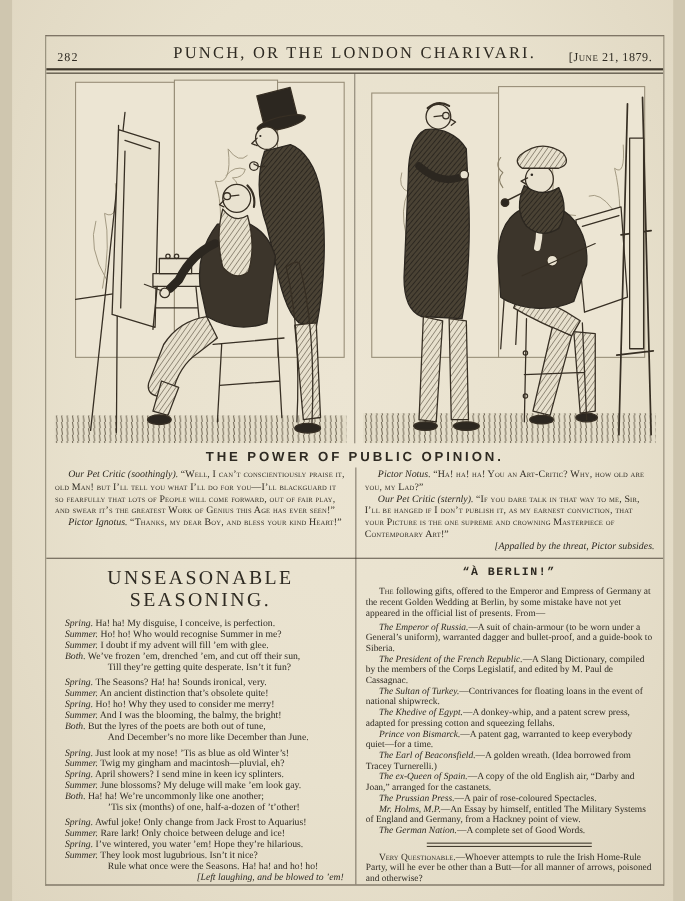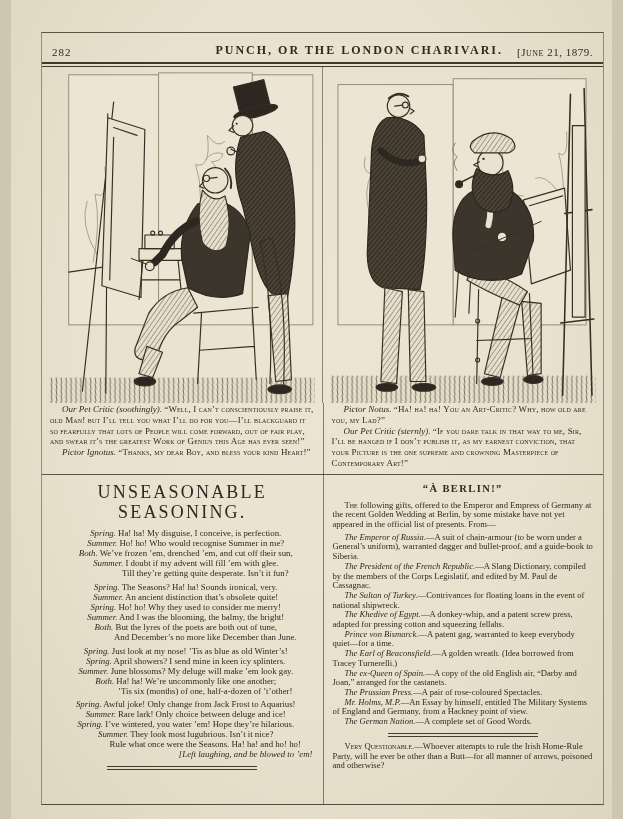--- a/index.html
+++ b/index.html
@@ -17,21 +17,21 @@
     position:absolute;left:30px;top:32px;width:561px;height:771px;
     border:1px solid rgba(70,60,45,.5);
     border-top-color:rgba(60,50,38,.8);
     border-bottom-color:rgba(60,50,38,.85);
     display:flex;flex-direction:column;
     overflow:hidden;
   }
   
   .header{height:22px;display:flex;align-items:flex-end;padding:3px 10px 2px;}
   .pagenum{width:90px;font-size:11px;letter-spacing:1px;}
-  .masthead{flex:1;text-align:right;font-size:12px;font-weight:bold;letter-spacing:2px;}
+  .masthead{flex:1;text-align:center;font-size:15px;font-weight:normal;letter-spacing:2px;}
   .issuedate{width:90px;text-align:right;font-size:11px;font-variant:small-caps;letter-spacing:.5px;}
   .double-rule{border-top:2px solid #3f382c;border-bottom:1px solid #3f382c;height:2px;margin:2px 0 0;}
   
   .cartoons{height:336px;display:flex;position:relative;}
   .panel{flex:1;height:100%;overflow:hidden;}
   .panel-divider{width:1px;background:rgba(60,52,40,.55);}
   .caption{
     text-align:center;
     font-family:"Liberation Sans","DejaVu Sans",sans-serif;
     font-weight:bold;font-size:12px;letter-spacing:2.6px;
@@ -44,23 +44,23 @@
   .dia-col{flex:1;font-size:9px;line-height:1.2;}
   .dpara{margin:0;text-indent:12px;}
   .dspeaker{font-style:italic;}
   .dspeech{font-variant:small-caps;letter-spacing:.15px;}
   .dstage{margin:0;text-align:right;font-style:italic;}
   .section-rule{border:none;border-top:1px solid rgba(55,47,36,.8);margin:2px 0 0;}
   .articles{flex:1;min-height:0;display:flex;overflow:hidden;padding-top:4px;}
   .acol{flex:1;padding:1px 10px 0;font-size:8.8px;line-height:1.13;}
   .acol.rightcol{font-size:8.6px;}
   .article-title{text-align:center;font-weight:normal;font-size:18px;letter-spacing:2.2px;margin:2px 0 7px;}
-  .berlin-title{text-align:center;font-weight:bold;font-size:10.5px;letter-spacing:1.4px;margin:3px 0 6px;}
+  .berlin-title{text-align:center;font-weight:bold;font-size:10.5px;letter-spacing:1.4px;margin:3px 0 6px;font-family:Liberation Mono, monospace;}
   .stanza{margin:0 0 4px;}
-  .pline{padding-left:30px;text-indent:-23px;text-align:center;}
+  .pline{padding-left:30px;text-indent:-23px;}
   .pline.cont{padding-left:46px;text-indent:0;}
   .psp{font-style:italic;}
   .pstage{text-align:right;font-style:italic;margin:0;}
   .short-divider{width:150px;margin:6px auto 5px;border-top:1px solid #433c2f;border-bottom:1px solid #433c2f;height:2px;}
   .sc{font-variant:small-caps;}
   .intro{margin:0 0 3px;text-indent:12px;}
   .gift{margin:0;text-indent:12px;}
   .gname{font-style:italic;}
   .vq{margin:1px 0 0;text-indent:12px;}
 </style>
@@ -233,20 +233,21 @@
             </g>
             <g>
               <path d="M246,28 L238,336 M260,22 L268,336 M240,150 L268,146 M236,262 L270,258" stroke-width="1.6"></path>
               <rect x="248" y="60" width="13" height="196" fill="#e9e2cf"></rect>
             </g>
           </g>
         </svg>
       </div>
     </div>
 
+    <div class="caption">THE POWER OF PUBLIC OPINION.</div>
 
     <div class="lower">
 
       <div class="dialogue">
         <div class="dia-col">
           <p class="dpara">
             <span class="dspeaker">Our Pet Critic (soothingly).</span>
             <span class="dspeech">“Well, I can’t conscientiously praise it, old Man! but I’ll tell you what I’ll do for you—I’ll blackguard it so fearfully that lots of People will come forward, out of fair play, and swear it’s the greatest Work of Genius this Age has ever seen!”</span>
           </p>
           <p class="dpara">
@@ -256,49 +257,51 @@
         </div>
         <div class="dia-col">
           <p class="dpara">
             <span class="dspeaker">Pictor Notus.</span>
             <span class="dspeech">“Ha! ha! ha! You an Art-Critic? Why, how old are you, my Lad?”</span>
           </p>
           <p class="dpara">
             <span class="dspeaker">Our Pet Critic (sternly).</span>
             <span class="dspeech">“If you dare talk in that way to me, Sir, I’ll be hanged if I don’t publish it, as my earnest conviction, that your Picture is the one supreme and crowning Masterpiece of Contemporary Art!”</span>
           </p>
+          <p class="dstage">[Appalled by the threat, Pictor subsides.</p>
         </div>
       </div>
 
       <hr class="section-rule">
 
       <div class="articles">
 
         <div class="acol">
           <h3 class="article-title">UNSEASONABLE SEASONING.</h3>
 
           <div class="stanza">
             <div class="pline"><span class="psp">Spring.</span> <span>Ha! ha! My disguise, I conceive, is perfection.</span></div>
             <div class="pline"><span class="psp">Summer.</span> <span>Ho! ho! Who would recognise Summer in me?</span></div>
+            <div class="pline"><span class="psp">Summer.</span> <span>I doubt if my advent will fill ’em with glee.</span></div>
             <div class="pline"><span class="psp">Both.</span> <span>We’ve frozen ’em, drenched ’em, and cut off their sun,</span></div>
-            <div class="pline"><span class="psp">Summer.</span> <span>I doubt if my advent will fill ’em with glee.</span></div>
             <div class="pline cont">Till they’re getting quite desperate. Isn’t it fun?</div>
           </div>
 
           <div class="stanza">
             <div class="pline"><span class="psp">Spring.</span> <span>The Seasons? Ha! ha! Sounds ironical, very.</span></div>
             <div class="pline"><span class="psp">Summer.</span> <span>An ancient distinction that’s obsolete quite!</span></div>
             <div class="pline"><span class="psp">Spring.</span> <span>Ho! ho! Why they used to consider me merry!</span></div>
             <div class="pline"><span class="psp">Summer.</span> <span>And I was the blooming, the balmy, the bright!</span></div>
             <div class="pline"><span class="psp">Both.</span> <span>But the lyres of the poets are both out of tune,</span></div>
             <div class="pline cont">And December’s no more like December than June.</div>
           </div>
 
           <div class="stanza">
             <div class="pline"><span class="psp">Spring.</span> <span>Just look at my nose! ’Tis as blue as old Winter’s!</span></div>
+            <div class="pline"><span class="psp">Summer.</span> <span>Twig my gingham and macintosh—pluvial, eh?</span></div>
             <div class="pline"><span class="psp">Spring.</span> <span>April showers? I send mine in keen icy splinters.</span></div>
             <div class="pline"><span class="psp">Summer.</span> <span>June blossoms? My deluge will make ’em look gay.</span></div>
             <div class="pline"><span class="psp">Both.</span> <span>Ha! ha! We’re uncommonly like one another;</span></div>
             <div class="pline cont">’Tis six (months) of one, half-a-dozen of ’t’other!</div>
           </div>
 
           <div class="stanza">
             <div class="pline"><span class="psp">Spring.</span> <span>Awful joke! Only change from Jack Frost to Aquarius!</span></div>
             <div class="pline"><span class="psp">Summer.</span> <span>Rare lark! Only choice between deluge and ice!</span></div>
             <div class="pline"><span class="psp">Spring.</span> <span>I’ve wintered, you water ’em! Hope they’re hilarious.</span></div>

